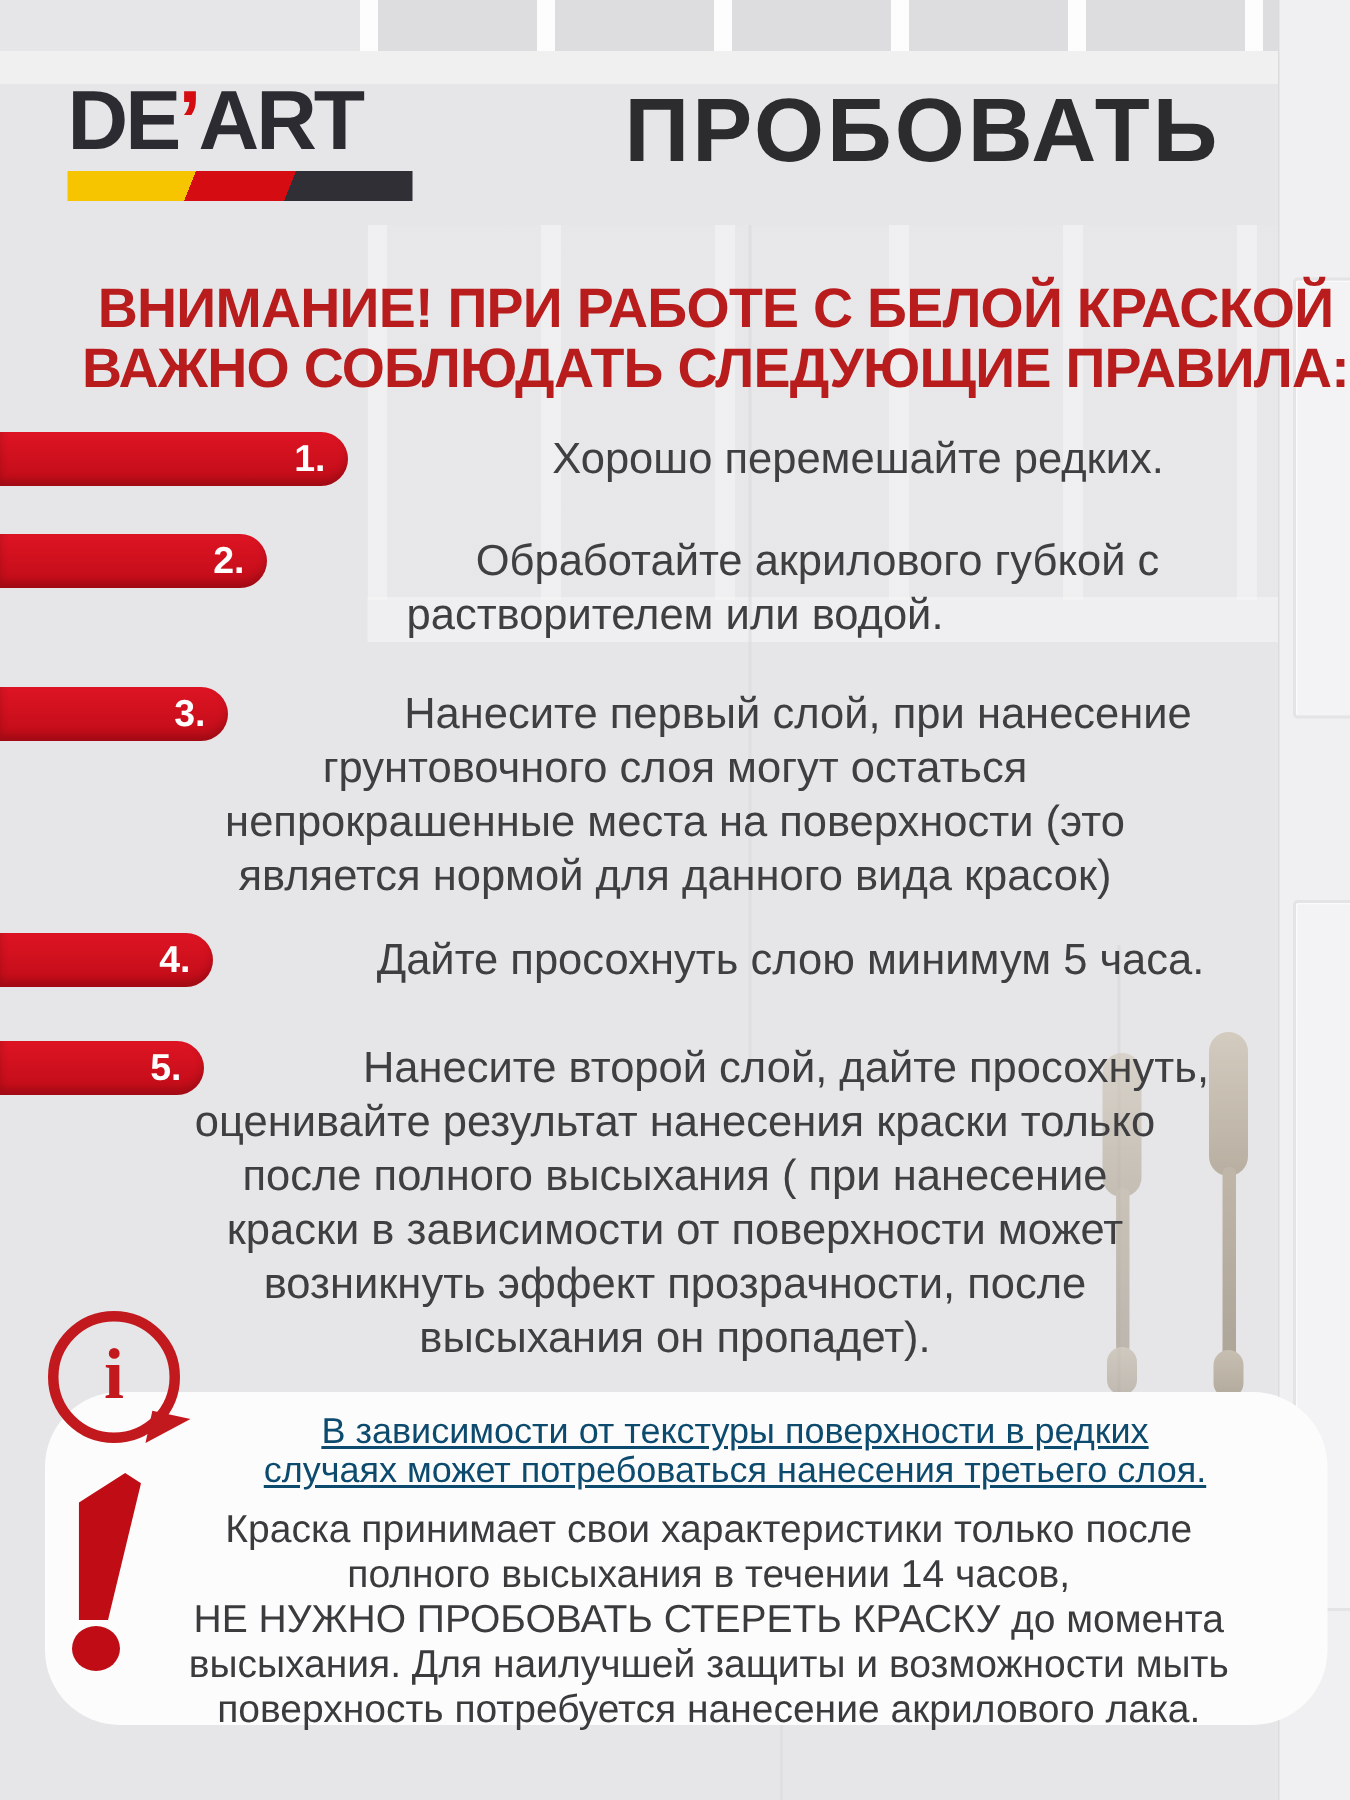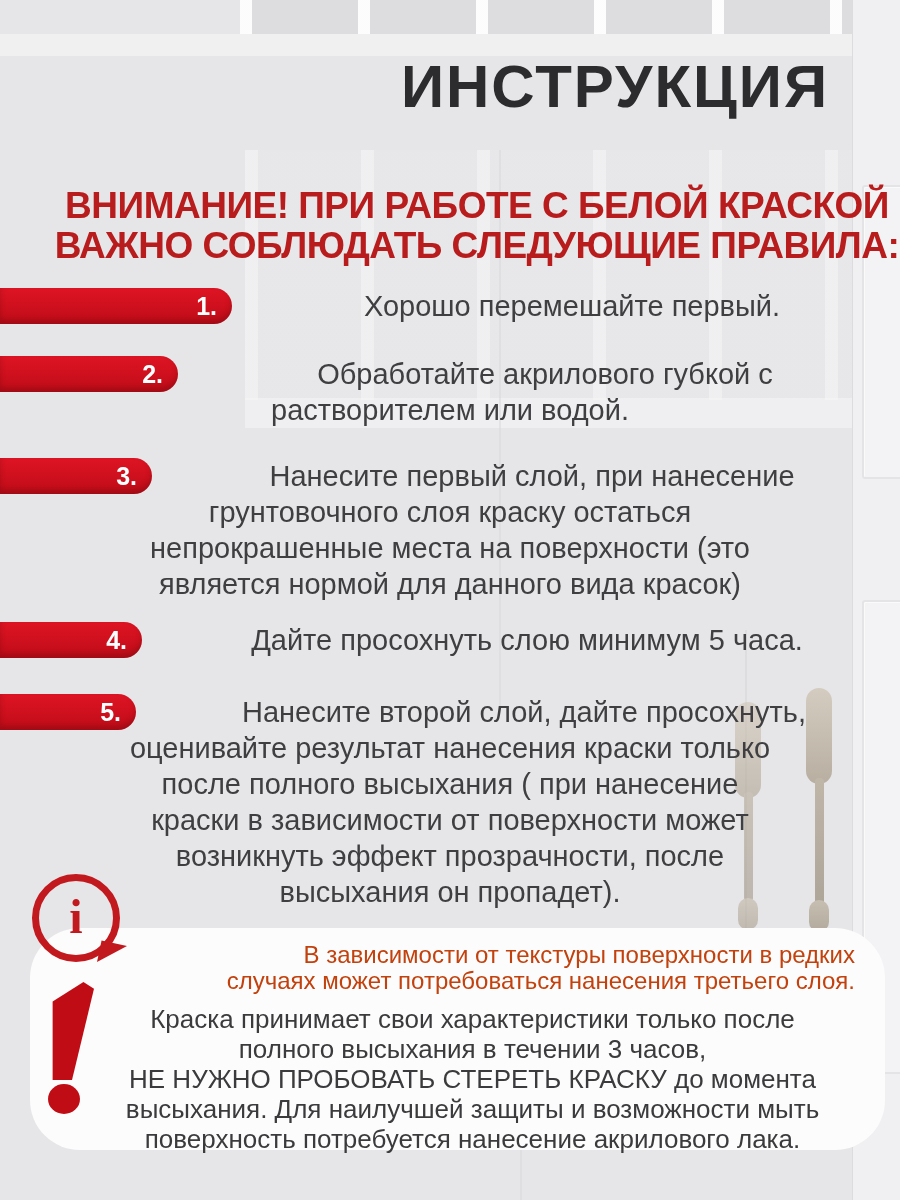--- a/index.html
+++ b/index.html
@@ -61,22 +61,22 @@
   
   .info-bubble{position:absolute;left:32px;top:874px;width:74px;height:74px;border-radius:50%;
     border:7px solid #c2191f;background:transparent;text-align:center;z-index:3;}
   .info-bubble .glyph{font-family:"Liberation Serif",serif;font-weight:bold;font-size:48px;line-height:72px;color:#c2191f;}
   .info-bubble:after{content:"";position:absolute;right:-12px;bottom:-10px;width:0;height:0;
     border-left:26px solid #c2191f;border-bottom:22px solid transparent;transform:rotate(12deg);}
 
   
   .panel{position:absolute;left:30px;top:928px;width:855px;height:222px;background:#fdfcfc;
     border-radius:50px;z-index:2;}
-  .note1{margin:0;padding:14px 30px 0 95px;font-size:24px;line-height:26px;color:#c2410c;
-    text-align:right;white-space:pre-line;}
+  .note1{margin:0;padding:14px 30px 0 95px;font-size:24px;line-height:26px;color:#0c4a6e;
+    text-align:center;white-space:pre-line;text-decoration:underline;}
   .note2{margin:0;padding:10px 40px 0 70px;font-size:26px;line-height:30px;color:#3b3b3d;
     text-align:center;white-space:pre-line;}
 
   
   .excl-bar{position:absolute;left:50px;top:982px;width:44px;height:98px;background:#c00d15;z-index:4;
     clip-path:polygon(6% 20%,76% 0,100% 7%,50% 100%,6% 100%);}
   .excl-dot{position:absolute;left:48px;top:1084px;width:32px;height:30px;border-radius:50%;background:#c00d15;z-index:4;}
 </style>
 </head>
 <body>
@@ -99,38 +99,42 @@
       <div class="stem"></div>
       <div class="foot"></div>
     </div>
     <div class="handle hb">
       <div class="plate"></div>
       <div class="stem"></div>
       <div class="foot"></div>
     </div>
   </div>
 
-  <h1 class="title">ИНСТРУКЦИЯ</h1>
+  <div class="logo">
+    <div class="logo-text"><span>DE</span><span class="apos" style="color: rgb(213, 12, 18);">’</span><span>ART</span></div>
+    <div class="logo-stripe"></div>
+  </div>
+  <h1 class="title">ПРОБОВАТЬ</h1>
 
   <h2 class="warning" style="color: #b91c1c; margin-left: 27px;">ВНИМАНИЕ! ПРИ РАБОТЕ С БЕЛОЙ КРАСКОЙ
 ВАЖНО СОБЛЮДАТЬ СЛЕДУЮЩИЕ ПРАВИЛА:</h2>
 
   <div class="step s1">
     <div class="ribbon r1"><span>1.</span></div>
-    <div class="step-text">Хорошо перемешайте первый.</div>
+    <div class="step-text">Хорошо перемешайте редких.</div>
   </div>
   <div class="step s2">
     <div class="ribbon r2"><span>2.</span></div>
     <div class="step-text">Обработайте акрилового губкой с
 растворителем или водой.</div>
   </div>
   <div class="step s3">
     <div class="ribbon r3"><span>3.</span></div>
     <div class="step-text">Нанесите первый слой, при нанесение
-грунтовочного слоя краску остаться
+грунтовочного слоя могут остаться
 непрокрашенные места на поверхности (это
 является нормой для данного вида красок)</div>
   </div>
   <div class="step s4">
     <div class="ribbon r4"><span>4.</span></div>
     <div class="step-text">Дайте просохнуть слою минимум 5 часа.</div>
   </div>
   <div class="step s5">
     <div class="ribbon r5"><span>5.</span></div>
     <div class="step-text">Нанесите второй слой, дайте просохнуть,
@@ -142,21 +146,21 @@
   </div>
 
   <div class="info-bubble">
     <div class="glyph">i</div>
   </div>
 
   <section class="panel">
     <p class="note1">В зависимости от текстуры поверхности в редких
 случаях может потребоваться нанесения третьего слоя.</p>
     <p class="note2">Краска принимает свои характеристики только после
-полного высыхания в течении 3 часов,
+полного высыхания в течении 14 часов,
 НЕ НУЖНО ПРОБОВАТЬ СТЕРЕТЬ КРАСКУ до момента
 высыхания. Для наилучшей защиты и возможности мыть
 поверхность потребуется нанесение акрилового лака.</p>
   </section>
 
   <div class="excl-bar"></div>
   <div class="excl-dot"></div>
 
 </div>
 

